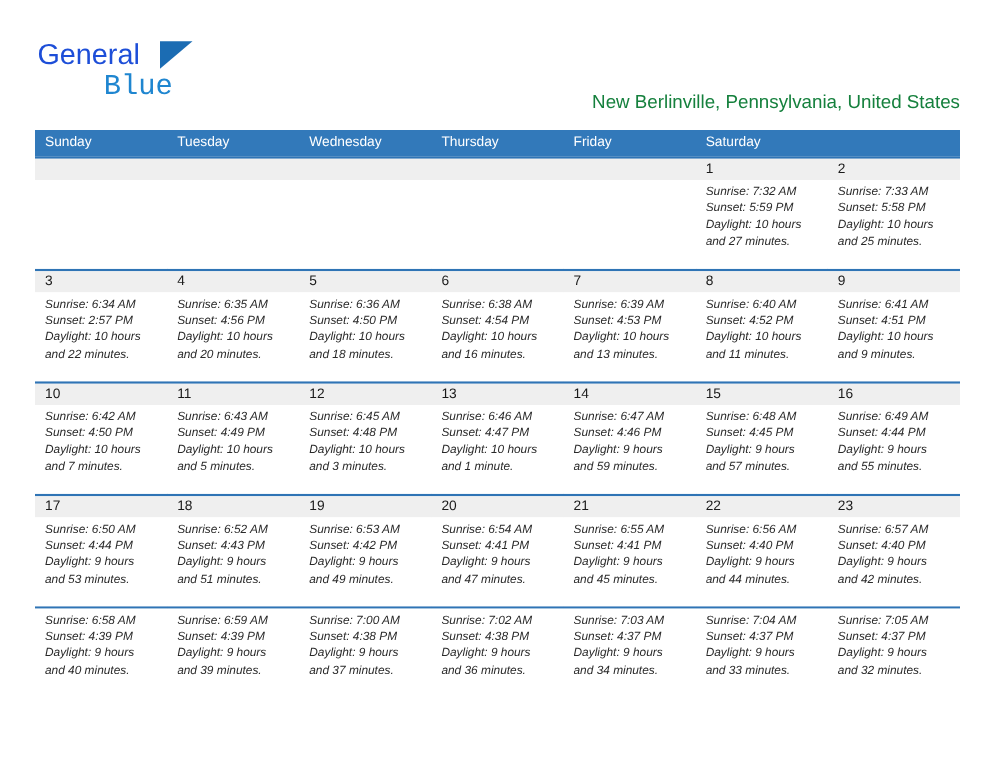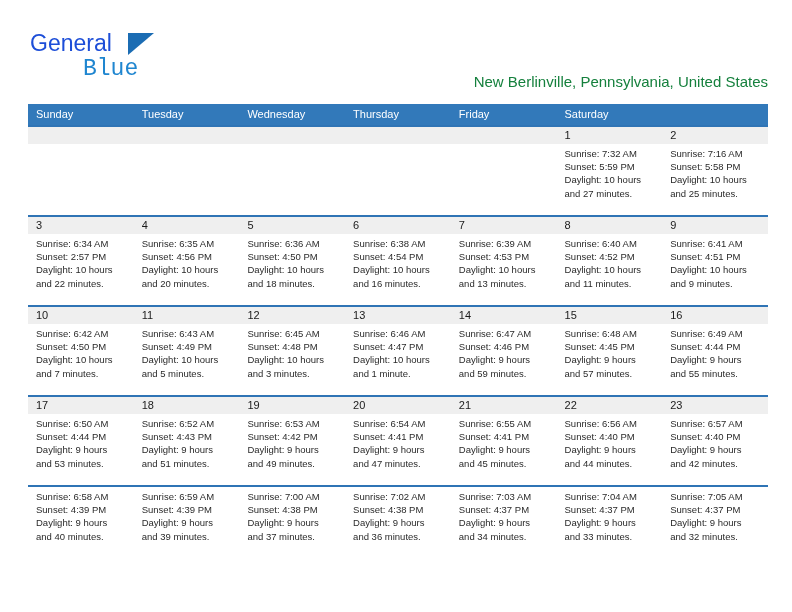--- a/index.html
+++ b/index.html
@@ -128,20 +128,21 @@
     line-height: 17px;
     color: #1a1a1a;
     white-space: nowrap;
     overflow: hidden;
   }
   .week-body {
     display: flex;
     width: 740px;
     height: 71px;
     background: #ffffff;
+    font-style: italic;
   }
   .info-cell {
     flex: 0 0 105.714px;
     width: 105.714px;
     box-sizing: border-box;
     padding: 3px 6px 0 8px;
     background: #ffffff;
   }
   .info-line {
     font-size: 9.5px;
@@ -194,21 +195,21 @@
             <div class="info-cell empty-cell"></div>
             <div class="info-cell empty-cell"></div>
             <div class="info-cell empty-cell"></div>
             <div class="info-cell">
               <div class="info-line">Sunrise: 7:32 AM</div>
               <div class="info-line">Sunset: 5:59 PM</div>
               <div class="info-line">Daylight: 10 hours</div>
               <div class="info-line">and 27 minutes.</div>
             </div>
             <div class="info-cell">
-              <div class="info-line">Sunrise: 7:16 AM</div>
+              <div class="info-line">Sunrise: 7:33 AM</div>
               <div class="info-line">Sunset: 5:58 PM</div>
               <div class="info-line">Daylight: 10 hours</div>
               <div class="info-line">and 25 minutes.</div>
             </div>
           </div>
         </div>
         <div class="week">
           <div class="week-dates">
             <div class="date-cell">3</div>
             <div class="date-cell">4</div>

